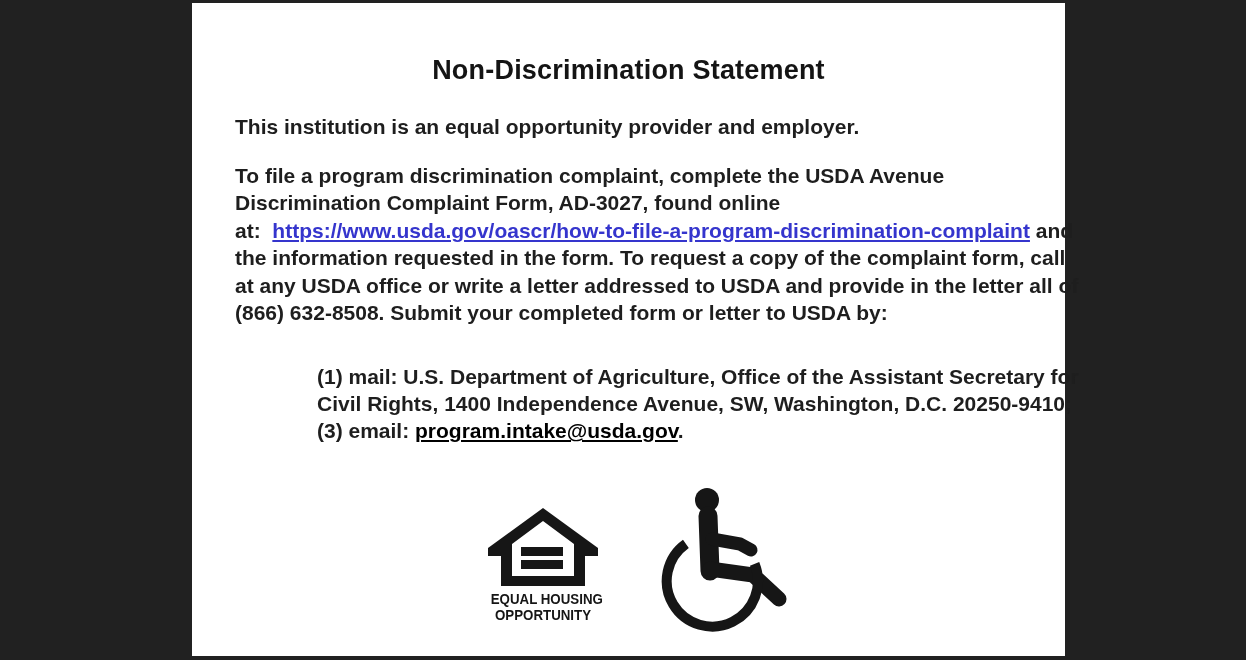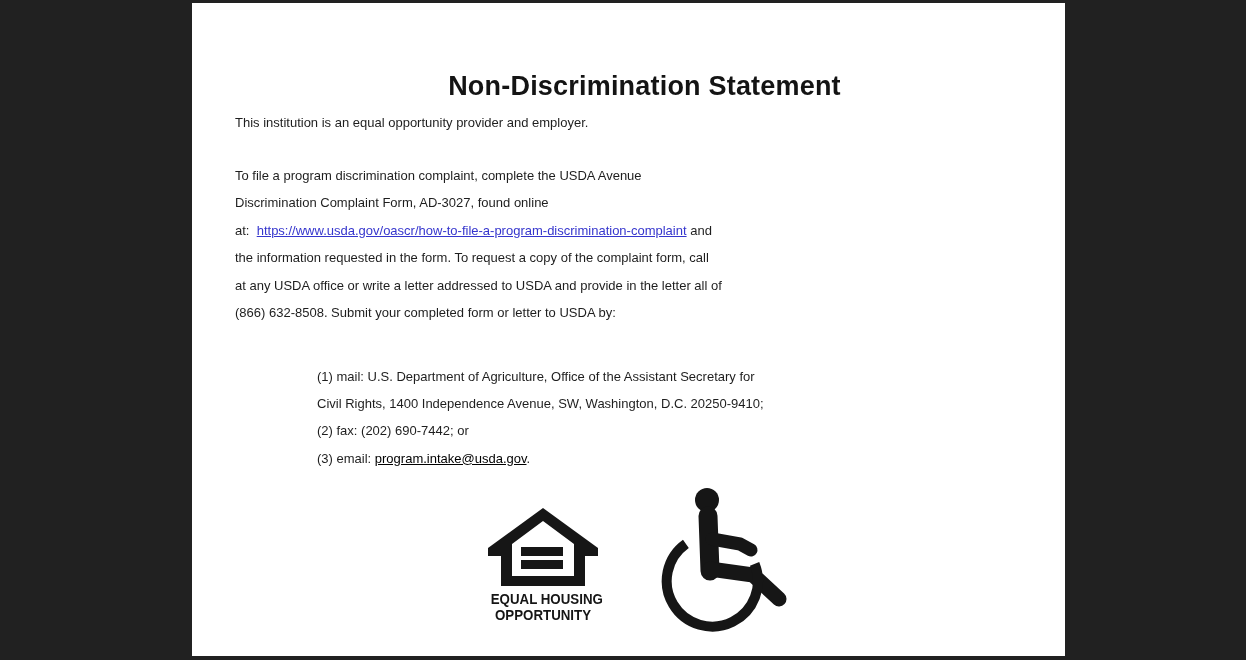--- a/index.html
+++ b/index.html
@@ -7,24 +7,24 @@
     position:relative; width:1246px; height:660px; background:#212121;
     overflow:hidden; font-family:"Liberation Sans", sans-serif;
   }
   .page {
     position:absolute; left:192px; top:3px; width:873px; height:653px;
     background:#ffffff;
   }
   .title {
     position:absolute; top:52px; left:0; width:100%; text-align:center;
     font-size:27px; font-weight:700; color:#141414; letter-spacing:0.2px;
-    margin:16px;
+    margin:0;
   }
   .ln { white-space:pre; }
-  .textblock { font-size:13px; color:#1e1e1e; }
+  .textblock { font-size:21px; color:#1e1e1e;font-weight:bold; }
   .intro { position:absolute; left:43px; top:112px; }
   .para  { position:absolute; left:43px; top:159px; line-height:27.4px; }
   .list  { position:absolute; left:102px; top:360px; line-height:27.2px;margin-left:23px; }
   a.url-link   { color:#3535cd; text-decoration:underline; cursor:pointer; }
   a.email-link { color:#000000; text-decoration:underline; cursor:pointer;text-align:center; }
   .eho {
     position:absolute; left:296px; top:505px; width:110px; text-align:center;
   }
   .eho-text {
     font-weight:700; font-size:14px; line-height:15.5px; color:#151515;
@@ -50,21 +50,20 @@
       <div><span class="ln">Discrimination Complaint Form, AD-3027, found online</span></div>
       <div><span class="ln">at:  </span><a class="url-link ln" href="#">https://www.usda.gov/oascr/how-to-file-a-program-discrimination-complaint</a><span class="ln"> and</span></div>
       <div><span class="ln">the information requested in the form. To request a copy of the complaint form, call</span></div>
       <div><span class="ln">at any USDA office or write a letter addressed to USDA and provide in the letter all of</span></div>
       <div><span class="ln">(866) 632-8508. Submit your completed form or letter to USDA by:</span></div>
     </div>
 
     <div class="textblock list">
       <div><span class="ln">(1) mail: U.S. Department of Agriculture, Office of the Assistant Secretary for</span></div>
       <div><span class="ln">Civil Rights, 1400 Independence Avenue, SW, Washington, D.C. 20250-9410;</span></div>
-      <div><span class="ln">(2) fax: (202) 690-7442; or</span></div>
       <div><span class="ln">(3) email: </span><a class="email-link ln" href="#">program.intake@usda.gov</a><span class="ln">.</span></div>
     </div>
 
     <div class="eho">
       <svg width="110" height="78" viewBox="0 0 110 78">
         <path fill="#161616" fill-rule="evenodd" d="M55 0 L110 40 L110 48 L97 48 L97 78 L13 78 L13 48 L0 48 L0 40 Z
              M55 13 L86 36 L86 68 L24 68 L24 36 Z"></path>
         <rect x="33" y="39" width="42" height="9" fill="#161616"></rect>
         <rect x="33" y="52" width="42" height="9" fill="#161616"></rect>
       </svg>

